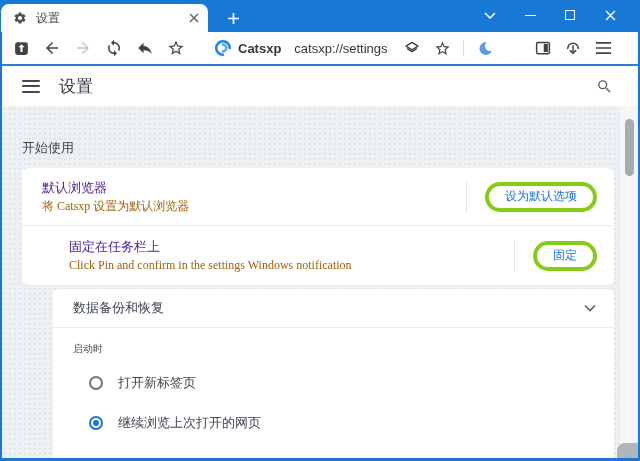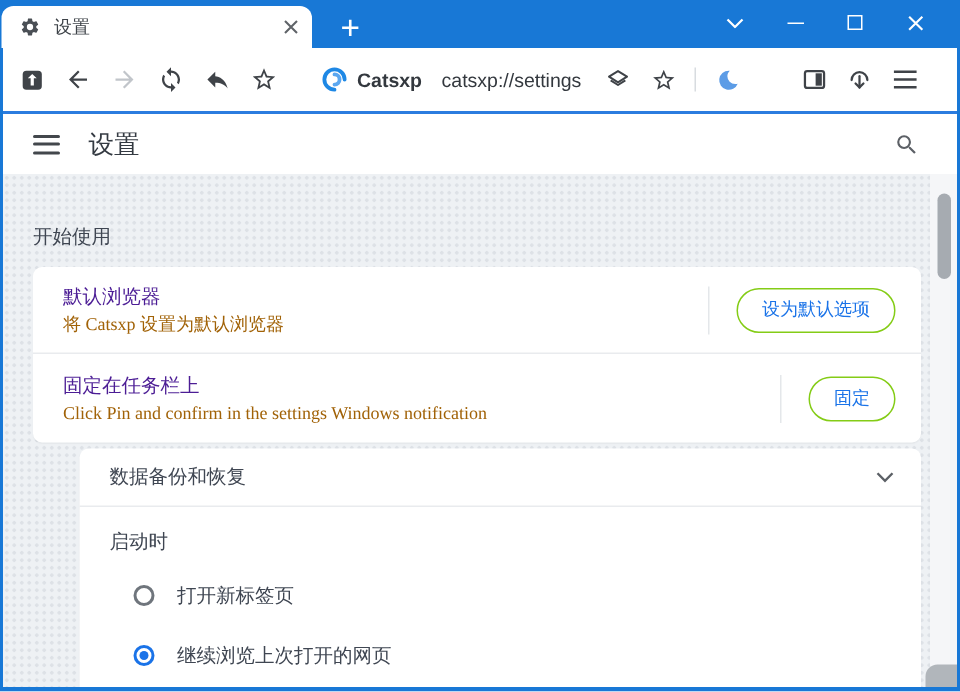--- a/index.html
+++ b/index.html
@@ -19,21 +19,21 @@
   .win-controls { position:absolute; right:10px; top:0; height:30px; display:flex; align-items:center; }
   .win-btn { width:40px; height:30px; display:flex; align-items:center; justify-content:center; }
   .minimize-glyph { width:11px; border-top:1.6px solid #fff; display:block; }
   .maximize-glyph { width:10px; height:10px; border:1.6px solid #fff; display:block; }
 
   
   .app { position:absolute; top:32px; left:2px; right:2px; bottom:3px; background:#fff;
          display:flex; flex-direction:column; overflow:hidden; }
 
   
-  .toolbar { height:42px; display:flex; align-items:center; padding:0 26px 0 10px; background:#fff; }
+  .toolbar { height:32px; display:flex; align-items:center; padding:0 26px 0 10px; background:#fff; }
   .tool-icon { width:18px; height:18px; margin-right:13px; display:flex; align-items:center; justify-content:center; flex:0 0 auto; }
   .omnibox { display:flex; align-items:center; margin-left:16px; min-width:0; }
   .site-label { font-size:13px; color:#33383e; margin-left:6px; font-weight:bold; }
   .url-text { font-size:13px; color:#33383e; margin-left:13px; white-space:nowrap; }
   .tool-right { margin-left:auto; display:flex; align-items:center; gap:12px; }
   .tool-right .tool-icon { margin-right:0; }
   .vsep { width:1px; height:16px; background:#d8dce0; }
   .gap-left { margin-left:28px; }
   .progress-line { height:2px; background:#2b7cdf; }
 
@@ -49,33 +49,33 @@
              background-color:#eef1f4;
              background-image:radial-gradient(#dde1e6 1px, transparent 1px);
              background-size:5px 5px;
              padding:0 24px 0 20px; overflow:hidden; }
   .section-label { font-size:13px; line-height:16px; color:#3f4652; margin:34px 0 12px 0; }
 
   .card { background:#fff; border-radius:6px; box-shadow:0 1px 1px rgba(0,0,0,0.04); }
   .card2 { border-radius:6px 6px 0 0; flex:1; margin-top:4px;margin-left:31px; }
 
   .setting-row { display:flex; align-items:center; }
-  .row1 { height:57px; } .row2 { height:59px; }
+  .row1 { height:57px; } .row2 { height:59px;padding-left:27px; }
   .row-text { flex:1; padding:0 10px 0 20px; min-width:0; }
   .row-title { font-size:13px; line-height:19px; color:#4c1d95; }
   .row-sub { font-size:12px; line-height:19px; color:#a16207; white-space:nowrap; overflow:hidden;font-family:Liberation Serif, serif; }
   .row-sep { width:1px; height:32px; background:#e4e7ea; margin-right:18px; flex:0 0 auto; }
-  .pill-btn { height:30px; padding:0 16px; margin-right:17px; border:1px solid #84cc16; border-radius:16px;
+  .pill-btn { height:30px; padding:0 16px; margin-right:17px; border:4px solid #84cc16; border-radius:16px;
               background:#fff; color:#1a73e8; font-size:12px; font-family:inherit; cursor:pointer; flex:0 0 auto; }
   .divider { height:1px; background:#e9ebee; }
 
   .backup-row { height:38px; display:flex; align-items:center; padding:0 18px 0 20px; }
   .backup-title { font-size:13px; color:#3f4652; flex:1; }
 
-  .startup-label { padding:14px 0 7px 20px; font-size:13px; color:#3f4652; }
+  .startup-label { padding:14px 0 7px 20px; font-size:10px; color:#3f4652; }
   .radio-row { height:40px; display:flex; align-items:center; padding-left:36px; cursor:pointer; }
   .radio { width:14px; height:14px; border:2px solid #6f757c; border-radius:50%; position:relative; flex:0 0 auto; }
   .radio.selected { border-color:#1a73e8; }
   .radio.selected::after { content:""; position:absolute; left:2px; top:2px; width:6px; height:6px;
                            border-radius:50%; background:#1a73e8; }
   .radio-label { font-size:13px; color:#3f4652; margin-left:15px; }
 
   
   .scrollbar-track { position:absolute; top:0; right:0; bottom:0; width:18px; background:#f5f6f8; }
   .scrollbar-thumb { position:absolute; top:13px; right:4px; width:9px; height:57px; border-radius:4.5px; background:#a6abb1; }

